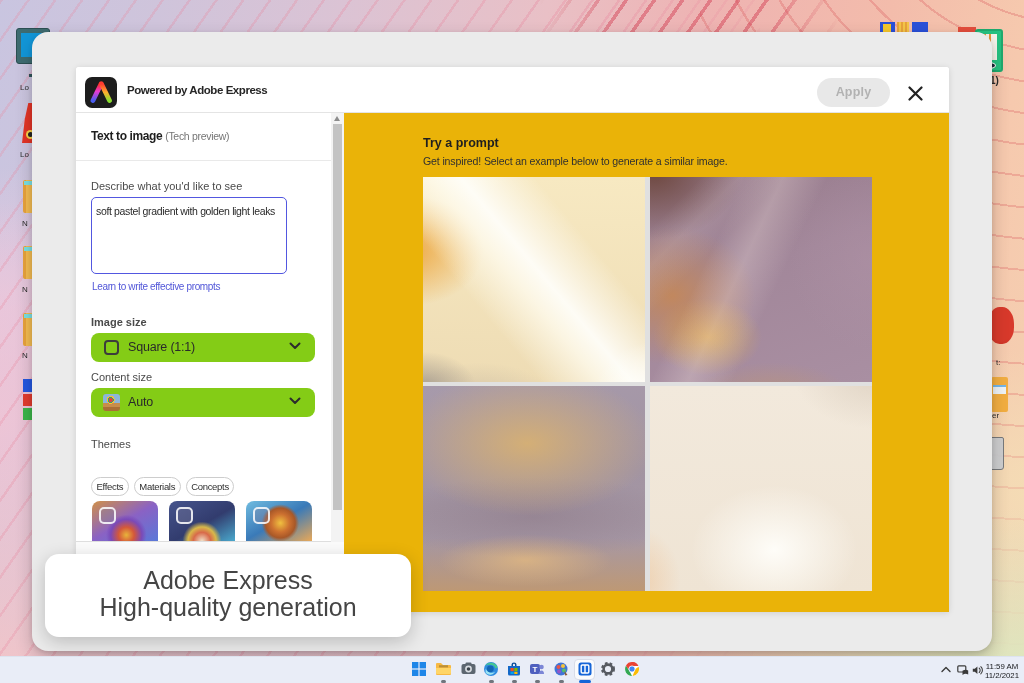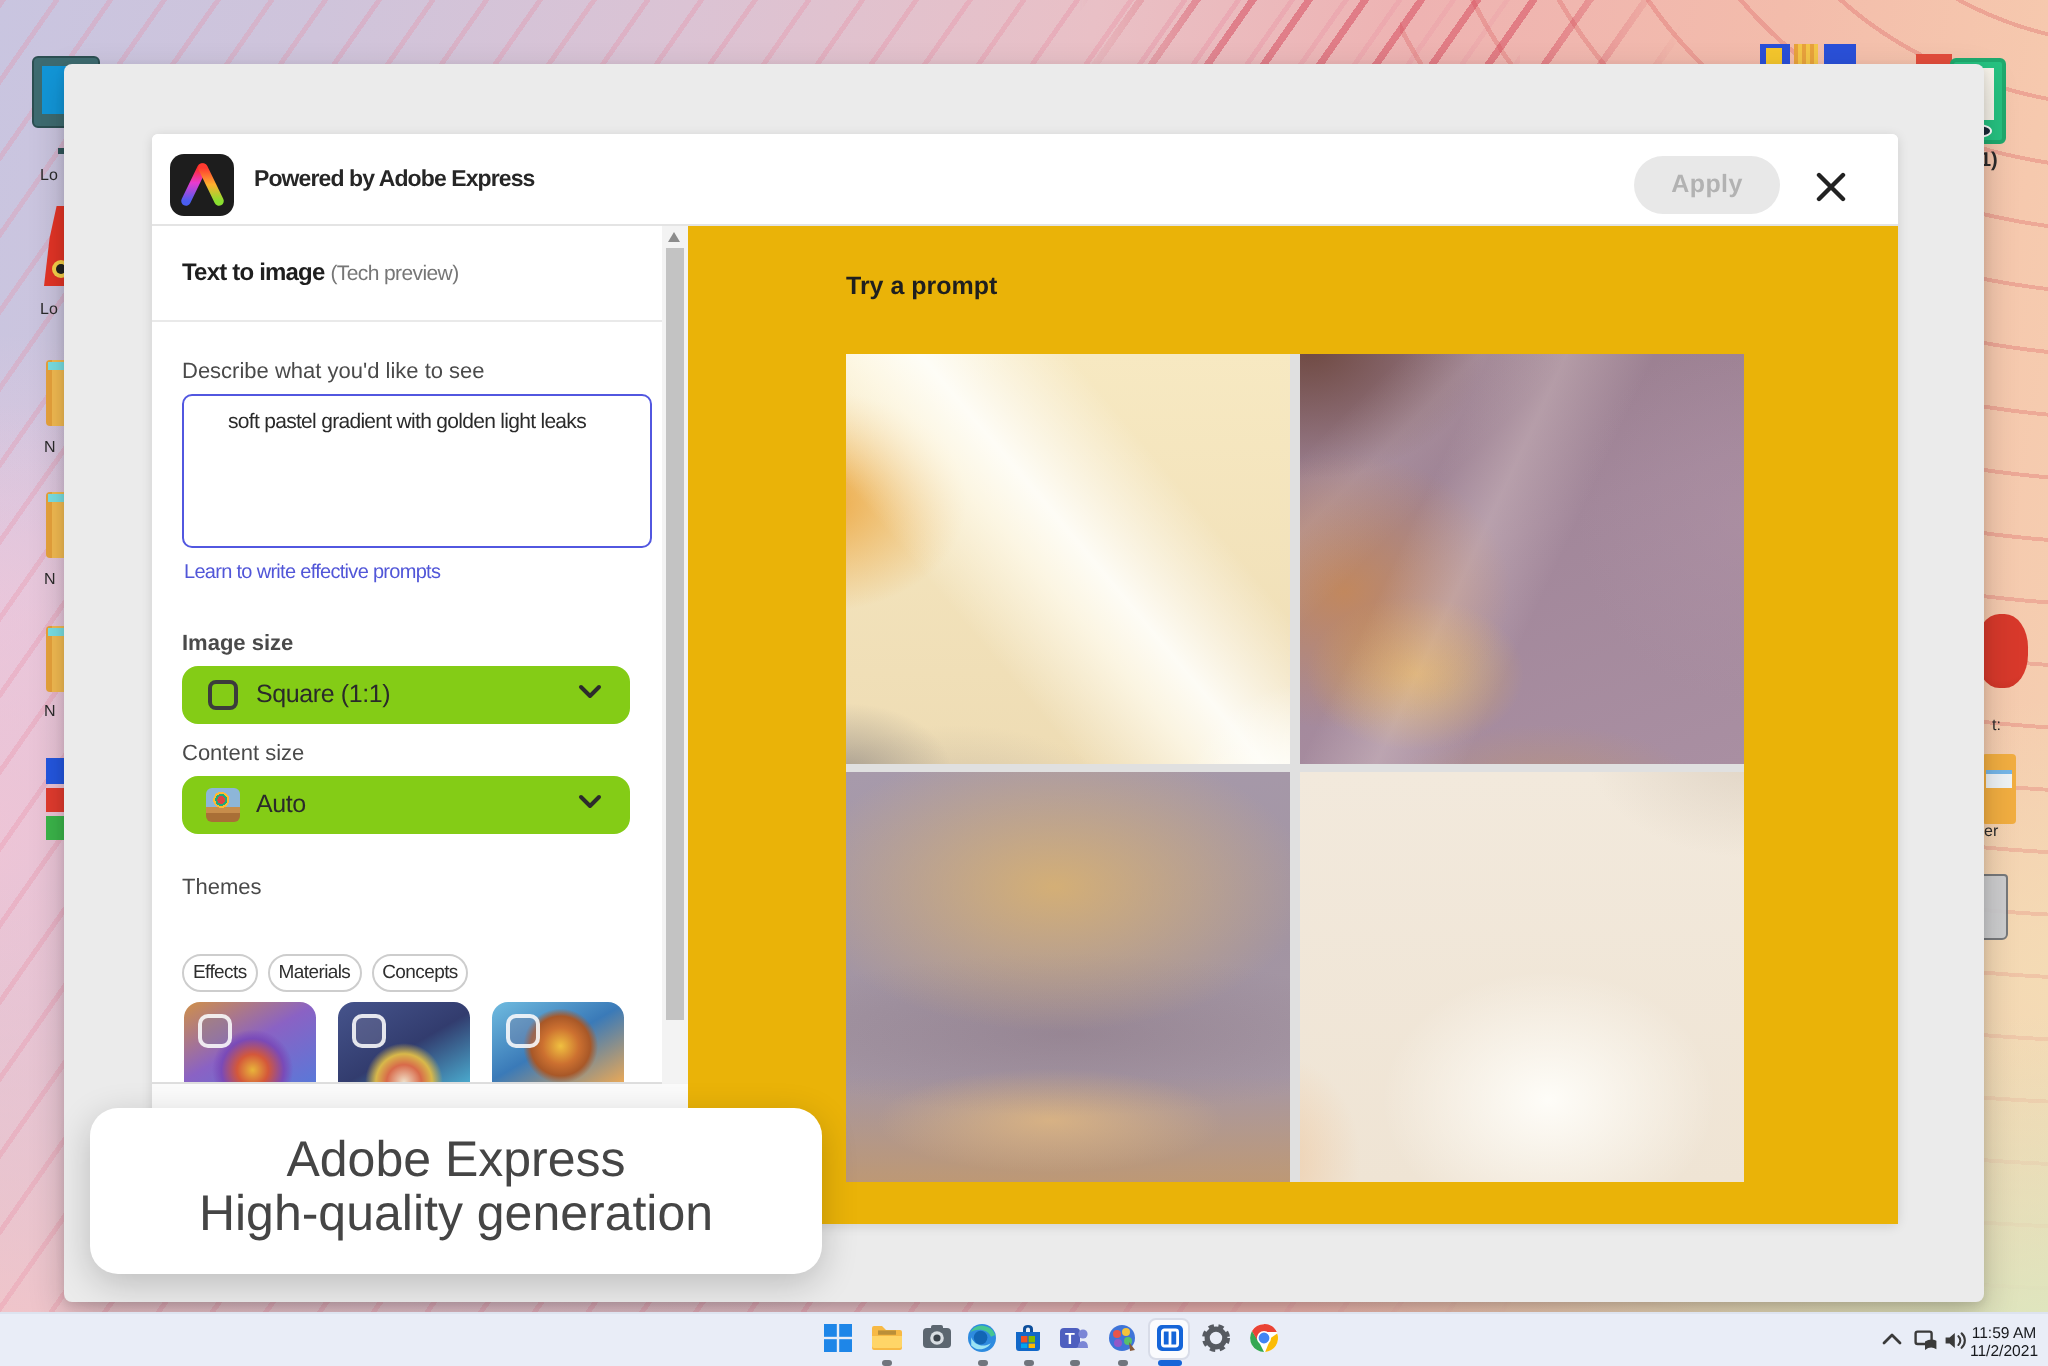--- a/index.html
+++ b/index.html
@@ -62,40 +62,40 @@
   #icoFold2:before { content:""; position:absolute; left:2px; top:8px; width:13px; height:7px; background:#eef3f6; border-top:2px solid #74b6e8; }
   #lblEr { left:992px; top:411px; }
   #icoBin { left:989px; top:437px; width:15px; height:33px; background:#c9cdd2; border:1px solid #6a6f75; border-radius:2px 2px 3px 3px; opacity:0.9; }
 
   
   #taskbar { left:0; top:656px; width:1024px; height:27px; background:#e9edf7; border-top:1px solid #dde3ef; }
   .tbi { position:absolute; top:5px; }
   .dash { position:absolute; top:23px; width:5px; height:2.5px; background:#70757d; border-radius:2px; }
 
   
-  #win { left:32px; top:32px; width:960px; height:619px; background:#ebebeb; border-radius:4px;
+  #win { left:32px; top:32px; width:960px; height:619px; background:#ebebeb; border-radius:16px;
          box-shadow:0 7px 18px rgba(0,0,0,0.20), 0 2px 5px rgba(0,0,0,0.10); }
   #dlg { left:44px; top:35px; width:873px; height:545px; background:#ffffff; border-radius:3px;
          box-shadow:0 1px 6px rgba(0,0,0,0.12); }
   
   #hdr { left:0; top:0; width:873px; height:46px; border-bottom:1px solid #e4e4e4; background:#fff; border-radius:3px 3px 0 0; }
   #logo { left:9px; top:10px; width:32px; height:31px; background:#1d1d1d; border-radius:7px; }
   #hdrTitle { left:51px; top:16.5px; font-size:11.5px; font-weight:bold; color:#262626; letter-spacing:-0.45px; }
   #applyBtn { left:741px; top:11px; width:73px; height:29px; background:#e8e8e8; border-radius:15px;
               color:#b2b2b2; font-size:12.5px; font-weight:bold; text-align:center; line-height:29px; letter-spacing:0.2px; }
 
   
   #lpanel { left:0; top:46px; width:255px; height:499px; background:#fff; }
   #lp-foot { left:0; top:428px; width:268px; height:71px; background:#fbfbfb; border-top:1px solid #dedede; }
   .lbl { position:absolute; left:15px; font-size:11px; color:#4a4a4a; }
   #tti { left:15px; top:16px; font-size:12px; font-weight:bold; color:#1e1e1e; letter-spacing:-0.4px; }
   #tti span { font-weight:normal; font-size:10.5px; color:#767676; letter-spacing:-0.3px; }
   #lpDiv { left:0; top:47px; width:255px; height:1px; background:#e9e9e9; }
-  #ta { left:15px; top:84px; width:235px; height:77px; border:1.5px solid #5257e0; border-radius:5px; background:#fff;
-        font-size:10.5px; color:#2a2a2a; padding:7px 22px; letter-spacing:-0.35px; }
+  #ta { left:15px; top:84px; width:196px; height:77px; border:1.5px solid #5257e0; border-radius:5px; background:#fff;
+        font-size:10.5px; color:#2a2a2a; padding:7px 4px; letter-spacing:-0.35px; }
   #lnk { left:16px; top:168px; font-size:10px; color:#5156d8; letter-spacing:-0.35px; }
   .sel { position:absolute; left:15px; width:224px; height:29px; background:#84cc16; border-radius:8px; }
   .sel .txt { position:absolute; left:37px; top:7px; font-size:12.5px; color:#2a2a2a; letter-spacing:-0.2px; }
   .sel svg.chev { position:absolute; right:14px; top:9px; }
   #selSquare { top:220px; } #selAuto { top:275px; }
   #sqIcon { position:absolute; left:13px; top:7px; width:15px; height:15px; border:2px solid #3c3c3c; border-radius:4px; }
   #autoIcon { position:absolute; left:12px; top:6px; width:17px; height:17px; border-radius:3px;
       background: radial-gradient(circle 4px at 45% 35%, #d44 0 2px, #2a7 2px 3px, #fb3 3px 4px, transparent 4px),
                   linear-gradient(to bottom, #8db6d8 0 55%, #c78d4b 55% 75%, #a96f36 75%); }
   .chips { position:absolute; left:15px; display:flex; gap:5px; }
@@ -281,20 +281,21 @@
         <div id="lp-foot" class="abs"></div>
       </div>
 
       <div id="sbar" class="abs">
         <div class="arr"></div>
         <div class="thumbv"></div>
       </div>
 
       <div id="rpanel" class="abs">
         <div id="tryT" class="abs">Try a prompt</div>
+        <div id="tryS" class="abs">Get inspired! Select an example below to generate a similar image.</div>
         <div id="grid" class="abs">
           <div id="g1" class="gimg"></div>
           <div id="g2" class="gimg"></div>
           <div id="g3" class="gimg"></div>
           <div id="g4" class="gimg"></div>
         </div>
       </div>
     </div>
   </div>
 

